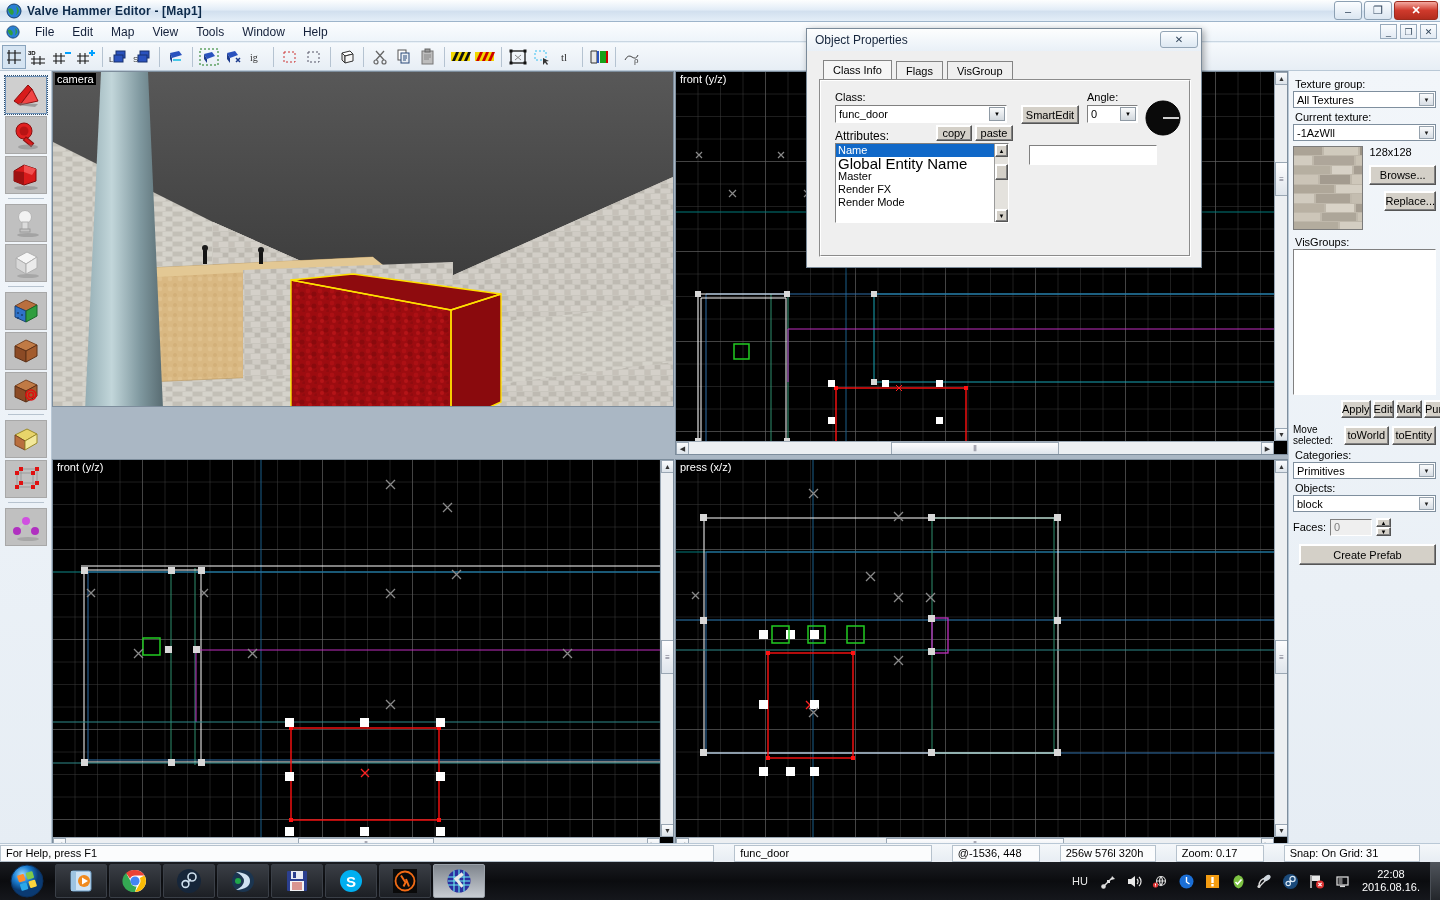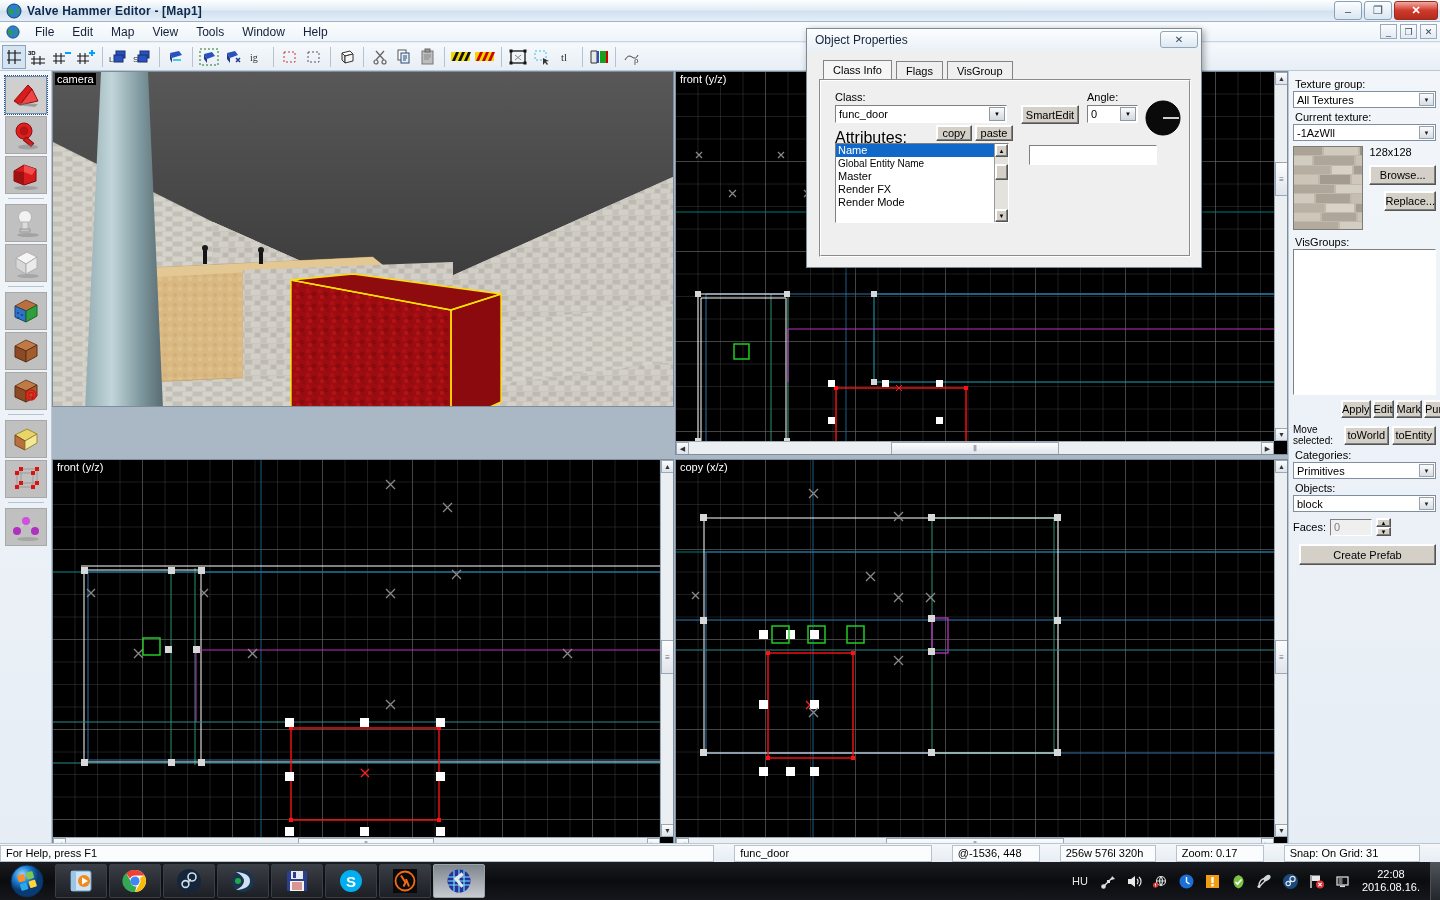--- a/index.html
+++ b/index.html
@@ -785,21 +785,21 @@
           <rect x="24" y="289" width="7" height="7"></rect>
             <rect x="378" y="289" width="7" height="7"></rect>
           <rect x="252" y="54" width="7" height="7"></rect>
             <rect x="252" y="289" width="7" height="7"></rect>
           <rect x="24" y="157" width="7" height="7"></rect>
             <rect x="378" y="157" width="7" height="7"></rect>
           <rect x="252" y="155" width="7" height="7"></rect>
             <rect x="252" y="188" width="7" height="7"></rect>
         </g>
       </svg>
-      <div class="vplabel">copy (x/z)</div>
+      <div class="vplabel">press (x/z)</div>
       <div class="vscroll">
         <div class="sarrow" style="top:0;left:0;">▲</div>
         <div class="sthumb" style="top:180px;left:0;width:13px;height:34px;">≡</div>
         <div class="sarrow" style="bottom:0;left:0;">▼</div>
       </div>
       <div class="hscroll">
         <div class="sarrow" style="left:0;top:0;">◀</div>
         <div class="sthumb" style="left:210px;top:0;height:13px;width:178px;">⦀</div>
         <div class="sarrow" style="right:0;top:0;">▶</div>
       </div>
@@ -952,32 +952,32 @@
           <span class="arrow" style="position:absolute;right:1px;top:1px;width:16px;height:14px;background:linear-gradient(180deg,#fafbfc,#d2d8de);border:1px solid #8f9aa4;display:flex;align-items:center;justify-content:center;font-size:6px;">▼</span>
         </div>
 
         <div style="position:absolute;left:324px;top:19px;">
           <svg width="36" height="36" viewBox="0 0 36 36">
             <circle cx="18" cy="18" r="17" fill="#0a0a0a" stroke="#000"></circle>
             <line x1="18" y1="18" x2="34" y2="18" stroke="#fff" stroke-width="1.6"></line>
           </svg>
         </div>
 
-        <div style="position:absolute;left:14px;top:48px;font-size:16px;text-decoration:underline;">Attributes:</div>
+        <div style="position:absolute;left:14px;top:48px;font-size:12px;">Attributes:</div>
         <div class="btn95" style="position:absolute;left:115px;top:44px;width:36px;height:16px;">
           <span>copy</span>
           </div>
         <div class="btn95" style="position:absolute;left:154px;top:44px;width:38px;height:16px;">
           <span>paste</span>
           </div>
 
         <div class="listbox" style="position:absolute;left:14px;top:62px;width:174px;height:80px;">
           <div style="position:absolute;left:0;top:0;right:14px;">
             <div style="background:#1068c8;color:#fff;font-size:11px;padding:0 2px;line-height:13px;">Name</div>
-            <div style="font-size:10px;padding:0 2px;line-height:13px;">Global Entity Name</div>
+            <div style="font-size:15px;padding:0 2px;line-height:13px;">Global Entity Name</div>
             <div style="font-size:11px;padding:0 2px;line-height:13px;">Master</div>
             <div style="font-size:11px;padding:0 2px;line-height:13px;">Render FX</div>
             <div style="font-size:11px;padding:0 2px;line-height:13px;">Render Mode</div>
             <div style="font-size:15px;padding:0 2px;line-height:13px;margin-top:32px;">FX Amount (1 - 255)</div>
             <div style="font-size:11px;padding:0 2px;line-height:13px;overflow:hidden;height:7px;">FX Color (R G B)</div>
           </div>
           <div style="position:absolute;right:0;top:0;bottom:0;width:14px;background:#e4e2dd;border-left:1px solid #9a9a9a;">
             <div class="btn95" style="height:13px;font-size:6px;">▲</div>
             <div class="btn95" style="position:absolute;top:20px;left:0;width:13px;height:16px;"></div>
             <div class="btn95" style="position:absolute;bottom:0;left:0;width:13px;height:13px;font-size:6px;">▼</div>

